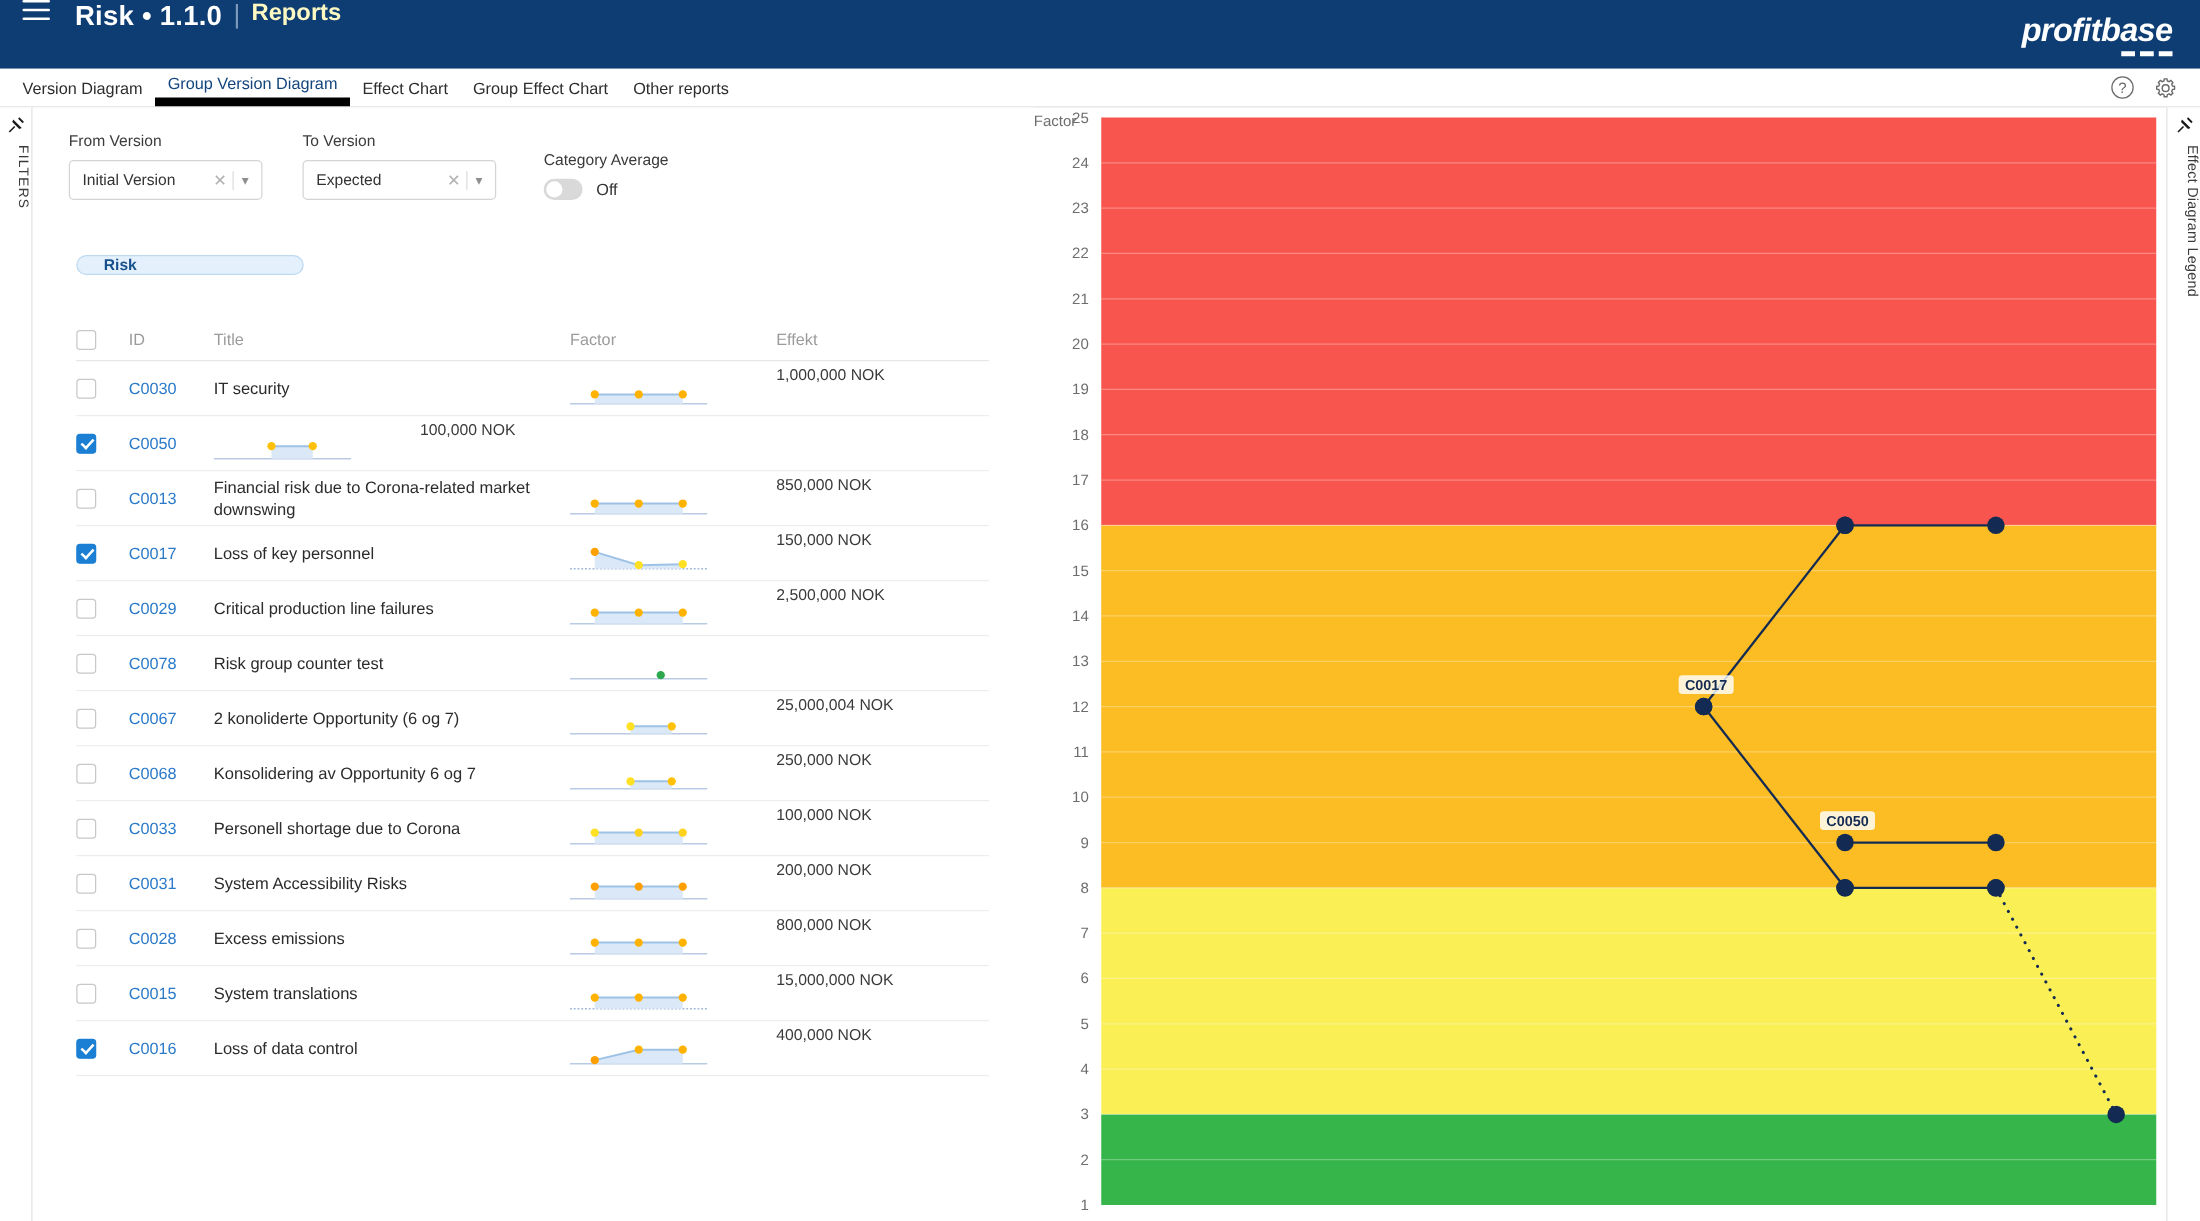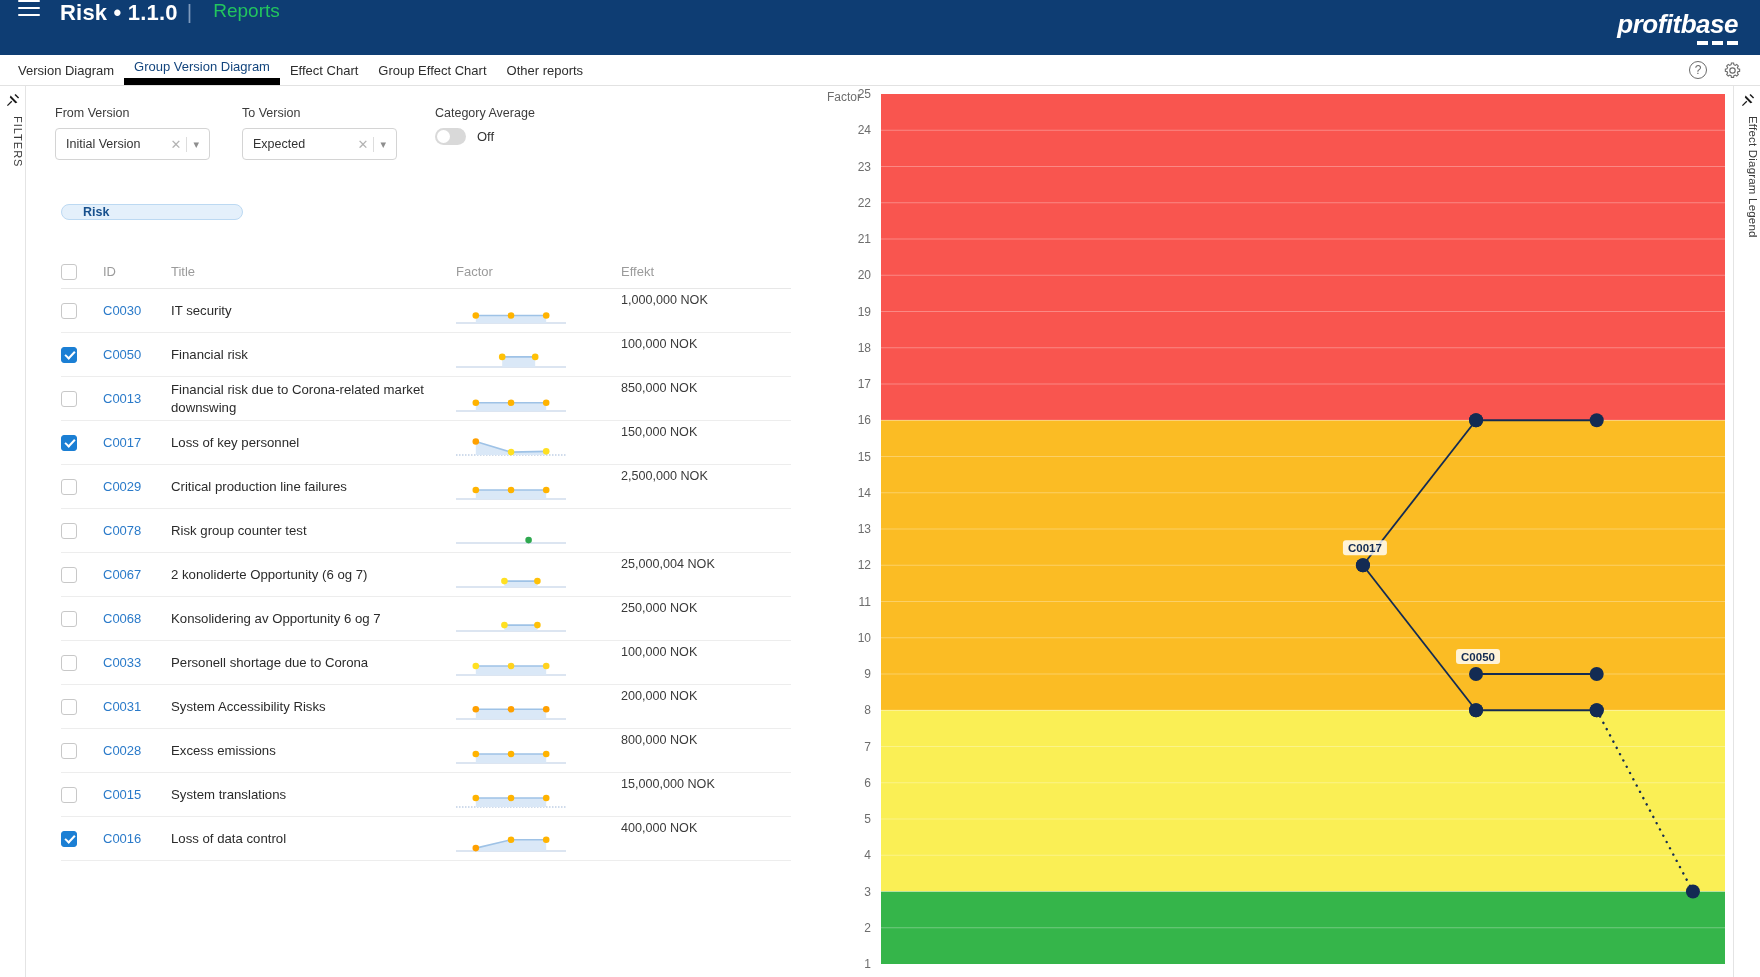--- a/index.html
+++ b/index.html
@@ -19,21 +19,21 @@
   .hamburger {
     width: 22px; height: 16px; margin-left: 18px; margin-right: 20px;
     display: flex; flex-direction: column; justify-content: space-between;
     cursor: pointer;
   }
   .hamburger i { display: block; height: 2px; background: #fff; border-radius: 1px; }
   .app-title {
     color: #ffffff; font-size: 22px; font-weight: 600; letter-spacing: .2px;
   }
   .title-sep { color: #7e9bbd; font-size: 21px; margin: 0 9px; font-weight: 300; }
-  .app-sub { color: #22c55e; font-size: 19px; font-weight: 400; margin-left: 12px; }
+  .app-sub { color: #fef9c3; font-size: 19px; font-weight: 700; }
   .brand {
     position: absolute; right: 22px; top: 50%; transform: translateY(-50%);
     color: #ffffff; font-size: 26px; font-weight: 700; font-style: italic;
     letter-spacing: -0.5px; text-align: right; line-height: 1;
   }
   .brand .dashes { display: flex; gap: 4px; justify-content: flex-end; margin-top: 4px; }
   .brand .dashes i { display: block; width: 11px; height: 4px; background: #fff; }
 
   
   .tabbar {
@@ -72,21 +72,21 @@
   .rightrail .rail-pin { left: 6px; top: 6px; }
   .rightrail .rail-label {
     left: 3px; top: 30px; font-size: 11.5px; color: #3a3a3a; letter-spacing: .2px;
   }
 
   
   .panel {
     position: absolute; left: 27px; top: 86px; width: 800px; height: 891px;
     background: #fff; overflow: hidden;
   }
-  .filters-row { position: absolute; left: 28px; top: 20px; display: flex; gap: 0; }
+  .filters-row { position: absolute; left: 28px; top: 20px; display: flex; gap: 0; align-items: flex-end; }
   .fld { width: 155px; margin-right: 32px; }
   .fld-label { font-size: 12.5px; color: #3b3b3b; margin-bottom: 8px; }
   .fld-box {
     height: 32px; border: 1px solid #d4d4d4; border-radius: 4px;
     display: flex; align-items: center; padding: 0 6px 0 10px; background: #fff;
     cursor: pointer;
   }
   .fld-val { font-size: 12.5px; color: #333; flex: 1; white-space: nowrap; }
   .fld-x { color: #b3b3b3; font-size: 13px; padding: 0 5px; cursor: pointer; }
   .fld-div { width: 1px; height: 15px; background: #dddddd; }
@@ -276,21 +276,20 @@
                 <circle cx="90.19999999999999" cy="23.56" r="3.3" fill="#FFB300"></circle>
               </svg>
             </div>
             <div class="c-eff">1,000,000 NOK</div>
           </div>
           <div class="trow">
             <div class="c-chk">
               <span class="chk on"></span>
             </div>
             <div class="c-id">C0050</div>
-            <div class="c-ttl">Financial risk</div>
             <div class="c-fac">
               <svg class="spark" viewBox="0 0 110 38">
                 <line x1="0" x2="110" y1="31" y2="31" stroke="#b9cbe4" stroke-width="1.2"></line>
                 <path d="M46.199999999999996,31 L46.199999999999996,20.900000000000002 L79.2,20.900000000000002 L79.2,31 Z" fill="#dae8f7" stroke="none"></path>
                 <path d="M46.199999999999996,20.900000000000002 L79.2,20.900000000000002" fill="none" stroke="#9ec2e6" stroke-width="1.6"></path>
                 <circle cx="46.199999999999996" cy="20.900000000000002" r="3.3" fill="#FFC107"></circle>
                 <circle cx="79.2" cy="20.900000000000002" r="3.3" fill="#FFC107"></circle>
               </svg>
             </div>
             <div class="c-eff">100,000 NOK</div>

